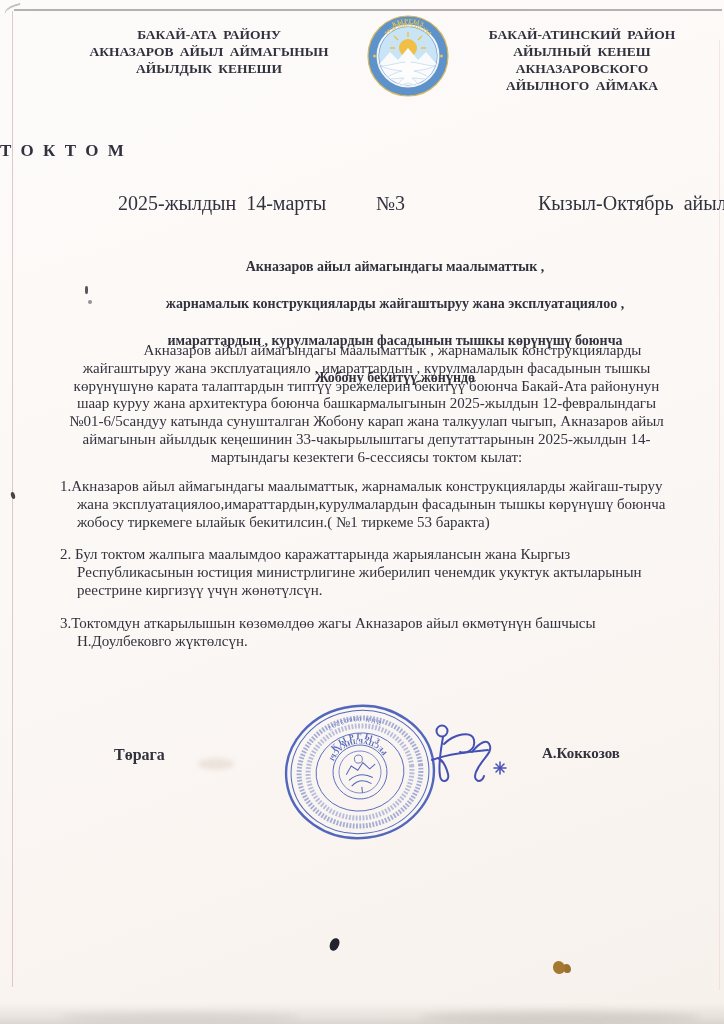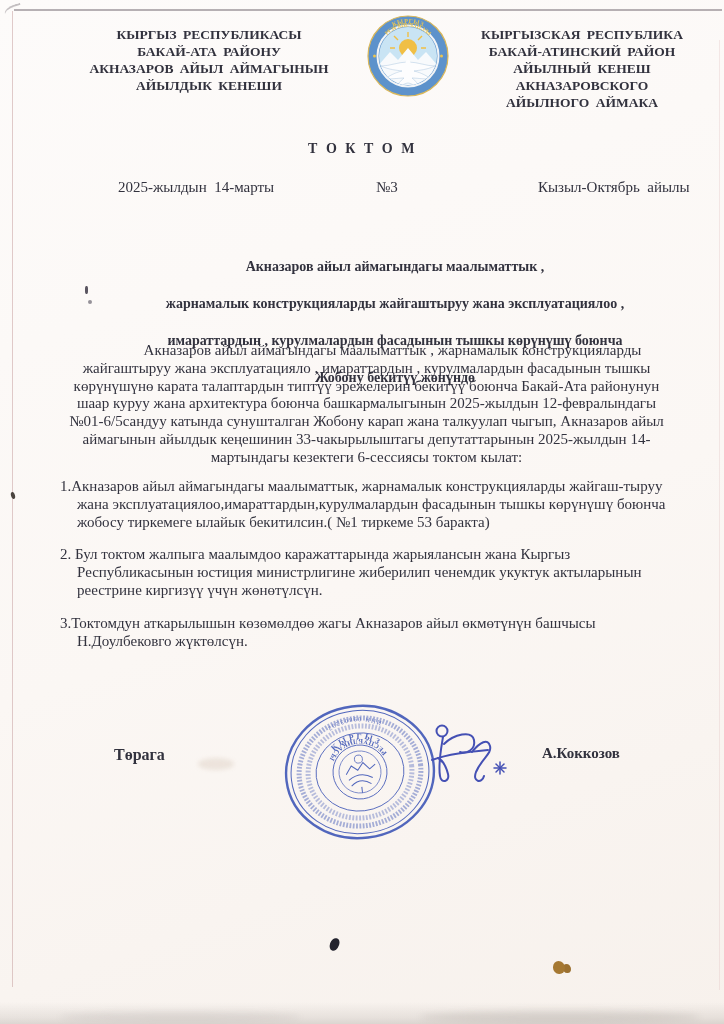--- a/index.html
+++ b/index.html
@@ -18,22 +18,22 @@
   .edge-bottom{left:0;bottom:0;width:724px;height:22px;background:linear-gradient(180deg,rgba(0,0,0,0),rgba(128,120,114,.14) 70%,rgba(128,120,114,.24));}
   .blob{border-radius:50%;filter:blur(3px);}
   .blob1{left:60px;bottom:2px;width:240px;height:10px;background:rgba(125,118,112,.12);}
   .blob2{left:420px;bottom:1px;width:280px;height:12px;background:rgba(125,118,112,.16);}
   
   .hdr{width:246px;text-align:center;font-weight:bold;font-size:13.5px;line-height:17px;word-spacing:3px;}
   .hdr-left{left:86px;top:26px;}
   .hdr-right{left:452px;top:26px;width:260px;}
   .emblem{left:366px;top:10px;}
   
-  .title{left:0;top:141px;width:724px;text-align:center;font-size:14px;font-weight:bold;letter-spacing:1.5px;word-spacing:2px;}
-  .meta{top:179px;font-size:15px;white-space:pre;}
+  .title{left:0;top:141px;width:724px;text-align:left;font-size:17px;font-weight:bold;letter-spacing:1.5px;word-spacing:2px;}
+  .meta{top:192px;font-size:20px;white-space:pre;}
   .meta-date{left:118px;}
   .meta-num{left:376px;}
   .meta-place{left:538px;}
   
   .subject{left:100px;top:239px;width:590px;text-align:center;font-weight:bold;font-size:14px;line-height:18.5px;white-space:pre-line;}
   
   .bodypar{left:66px;top:342px;width:601px;font-size:15px;line-height:17.8px;text-indent:52px;text-align:center;}
   .items{left:60px;top:478px;width:612px;font-size:15px;line-height:17.8px;}
   .item{padding-left:17px;text-indent:-17px;margin:0 0 15px 0;}
   
@@ -60,21 +60,20 @@
 <div class="abs blob blob1"></div>
 <div class="abs blob blob2"></div>
 <div class="abs spot-dark"></div>
 <div class="abs spot-brown"></div>
 <div class="abs speck1"></div>
 <div class="abs speck2"></div>
 <div class="abs speck3"></div>
 <div class="abs smudge"></div>
 
 <div class="abs hdr hdr-left">
-  <div>КЫРГЫЗ  РЕСПУБЛИКАСЫ</div>
   <div>БАКАЙ-АТА  РАЙОНУ</div>
   <div>АКНАЗАРОВ  АЙЫЛ  АЙМАГЫНЫН</div>
   <div>АЙЫЛДЫК  КЕНЕШИ</div>
 </div>
 
 <svg class="abs emblem" width="84" height="88" viewBox="0 0 84 88">
   <defs>
     <clipPath id="embClip">
         <circle cx="42" cy="46" r="29"></circle>
       </clipPath>
@@ -102,21 +101,20 @@
   <circle cx="75.5" cy="46" r="1.5" fill="#ecc54e"></circle>
   <text font-size="6.2" font-weight="bold" fill="#ecc54e" letter-spacing="0.6">
     <textPath href="#embTop" startOffset="50%" text-anchor="middle">КЫРГЫЗ</textPath>
   </text>
   <text font-size="5.6" font-weight="bold" fill="#ecc54e" letter-spacing="0.3">
     <textPath href="#embBot" startOffset="50%" text-anchor="middle">РЕСПУБЛИКАСЫ</textPath>
   </text>
 </svg>
 
 <div class="abs hdr hdr-right">
-  <div>КЫРГЫЗСКАЯ  РЕСПУБЛИКА</div>
   <div>БАКАЙ-АТИНСКИЙ  РАЙОН</div>
   <div>АЙЫЛНЫЙ  КЕНЕШ  АКНАЗАРОВСКОГО</div>
   <div>АЙЫЛНОГО  АЙМАКА</div>
 </div>
 
 <div class="abs title">Т О К Т О М</div>
 
 <span class="abs meta meta-date">2025-жылдын  14-марты</span>
 <span class="abs meta meta-num">№3</span>
 <span class="abs meta meta-place">Кызыл-Октябрь  айылы</span>

